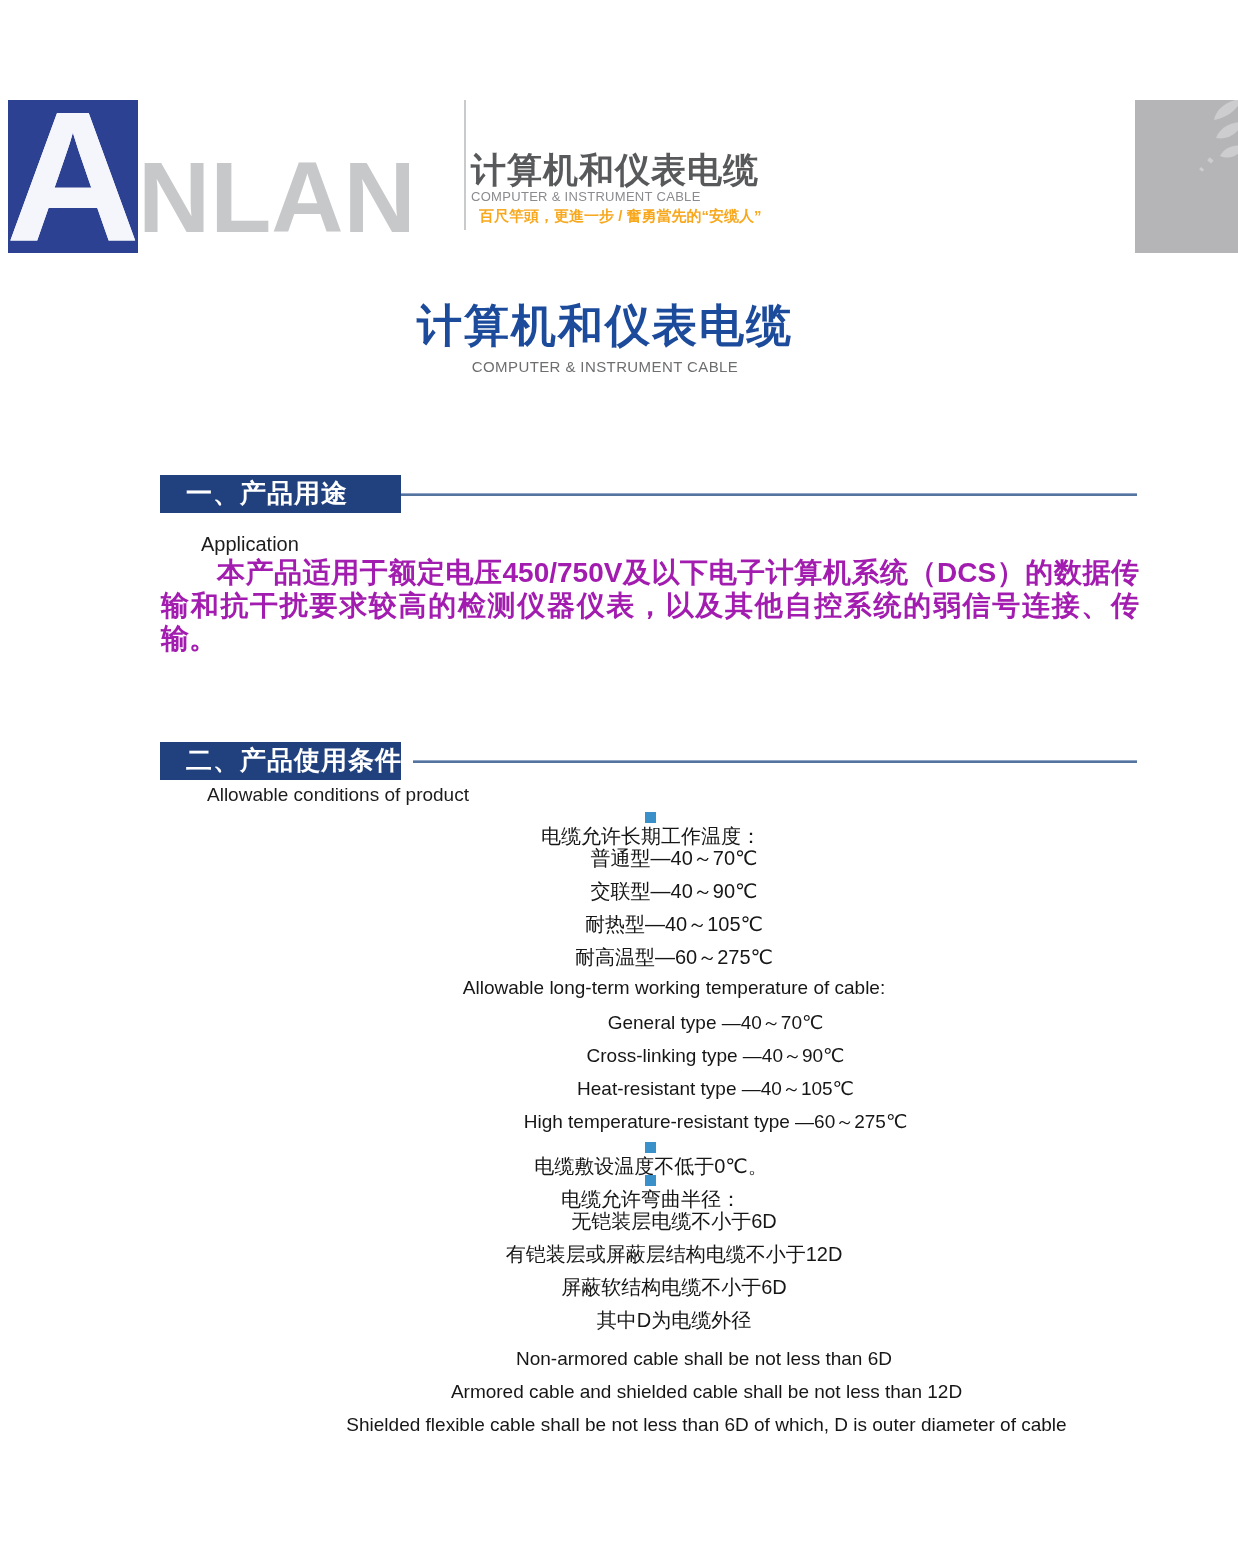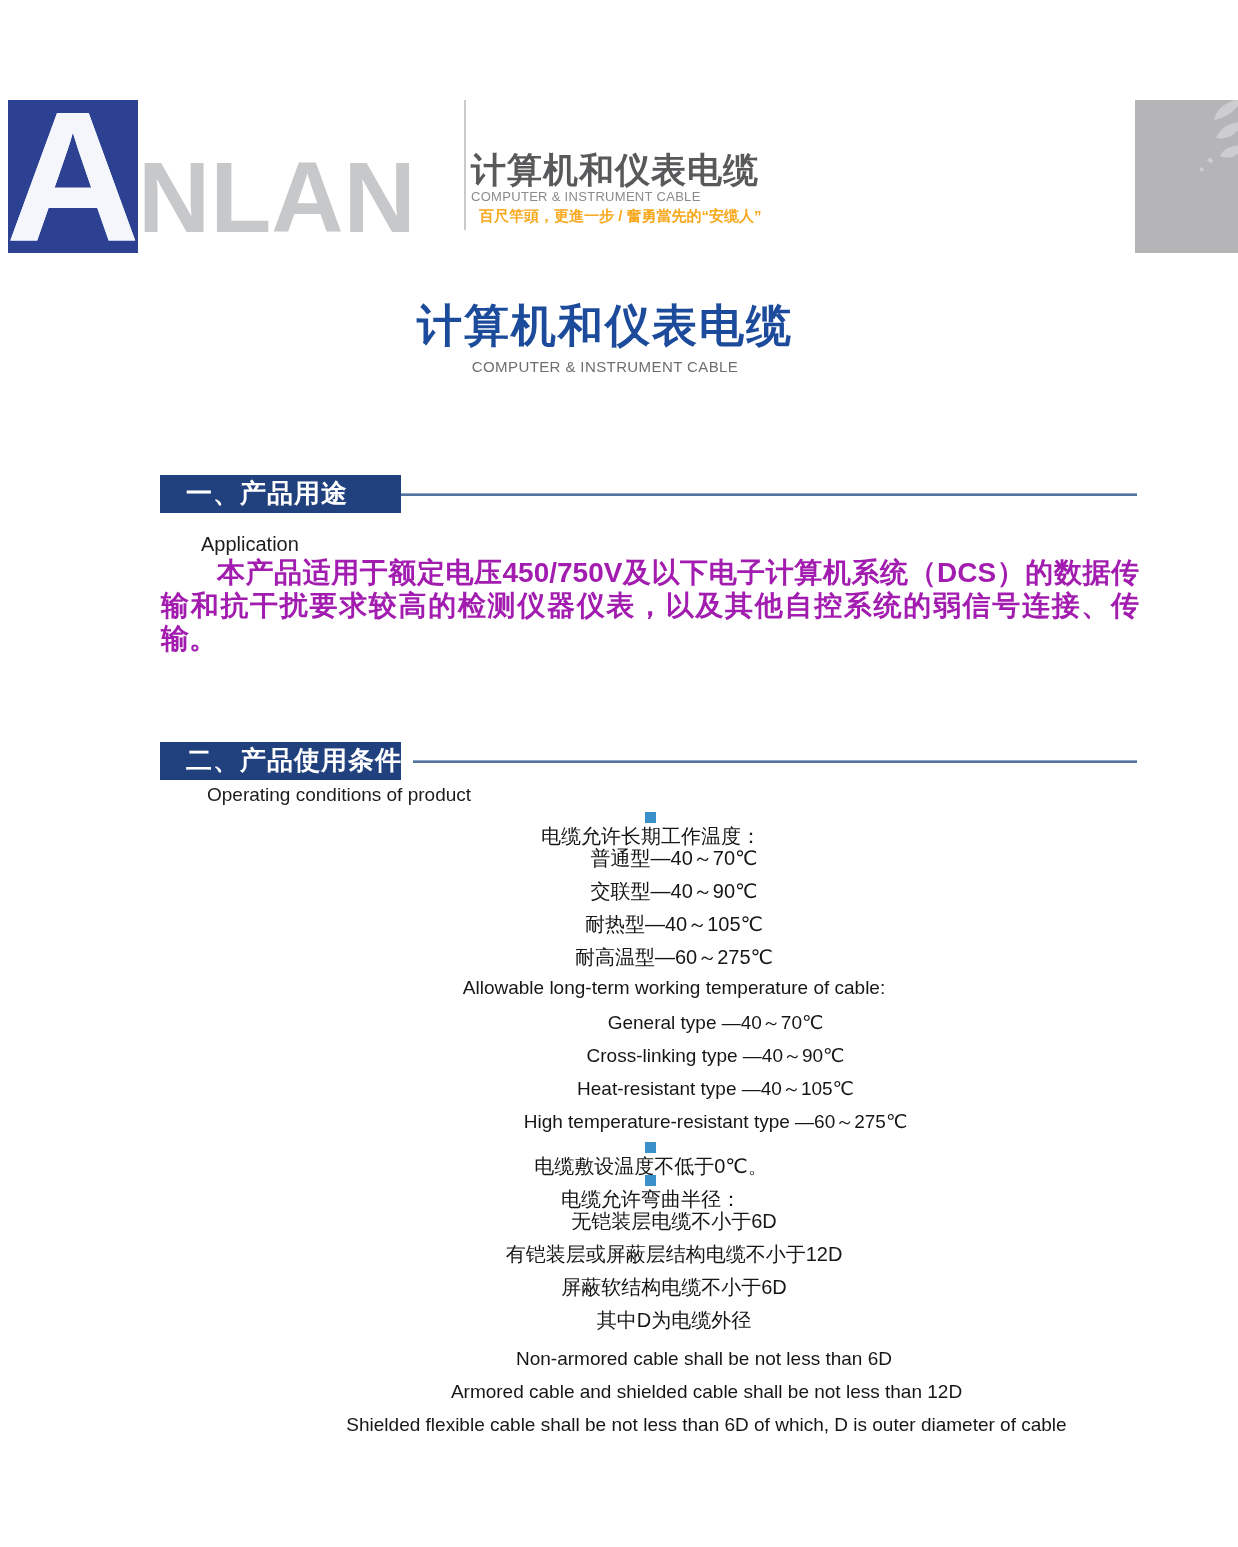--- a/index.html
+++ b/index.html
@@ -133,21 +133,21 @@
     <div class="sec-bar">一、产品用途</div>
     <div class="sec-rule"></div>
   </div>
   <div class="sub-en-1">Application</div>
   <div class="para-cn">本产品适用于额定电压450/750V及以下电子计算机系统（DCS）的数据传输和抗干扰要求较高的检测仪器仪表，以及其他自控系统的弱信号连接、传输。</div>
 
   <div class="sec-head s2">
     <div class="sec-bar">二、产品使用条件</div>
     <div class="sec-rule"></div>
   </div>
-  <div class="sub-en-2">Operating conditions of product</div>
+  <div class="sub-en-2">Allowable conditions of product</div>
 
   <div class="cond">
     <div class="ln">
       <span class="sq"></span>
       <span>电缆允许长期工作温度：</span>
     </div>
     <div class="ln ind-a">普通型—40～70℃</div>
     <div class="ln ind-a">交联型—40～90℃</div>
     <div class="ln ind-a">耐热型—40～105℃</div>
     <div class="ln ind-a">耐高温型—60～275℃</div>

